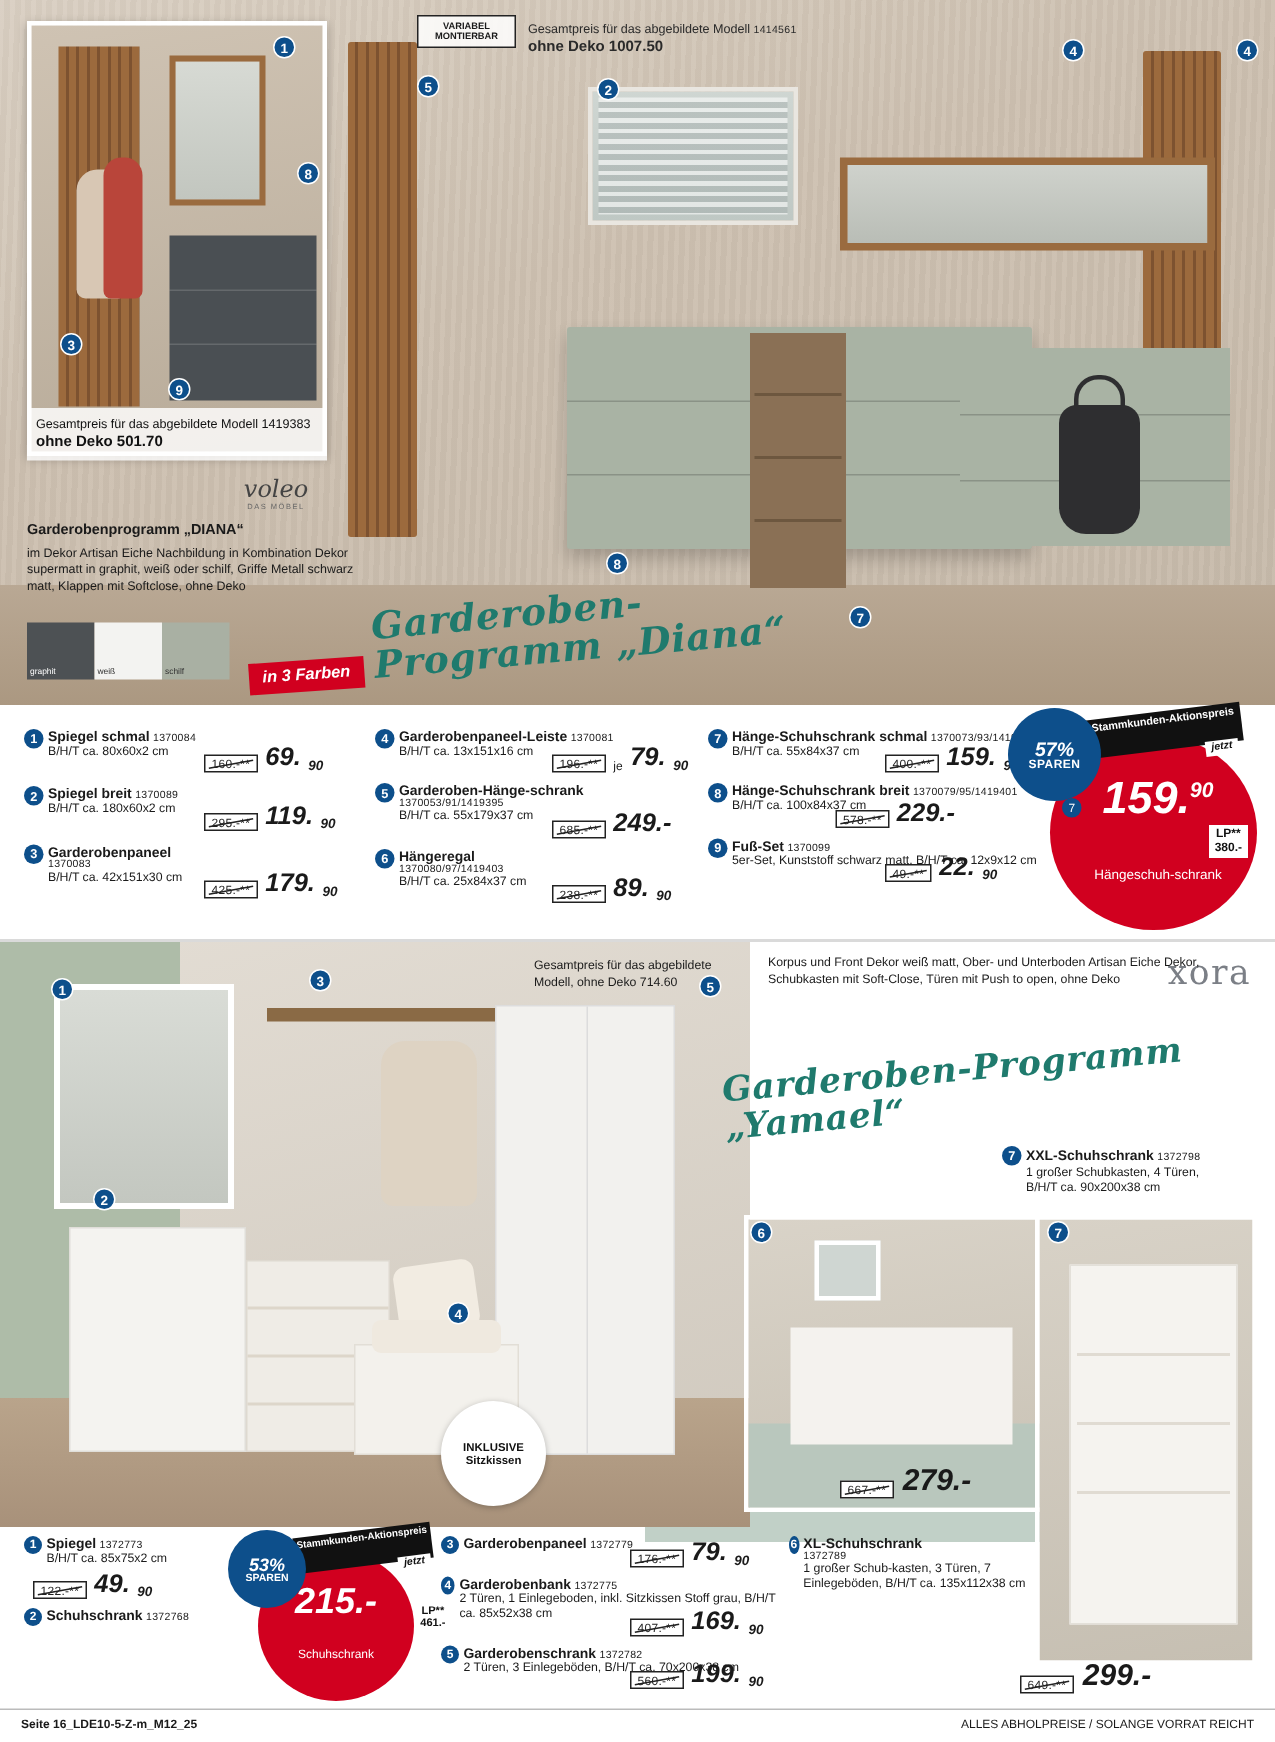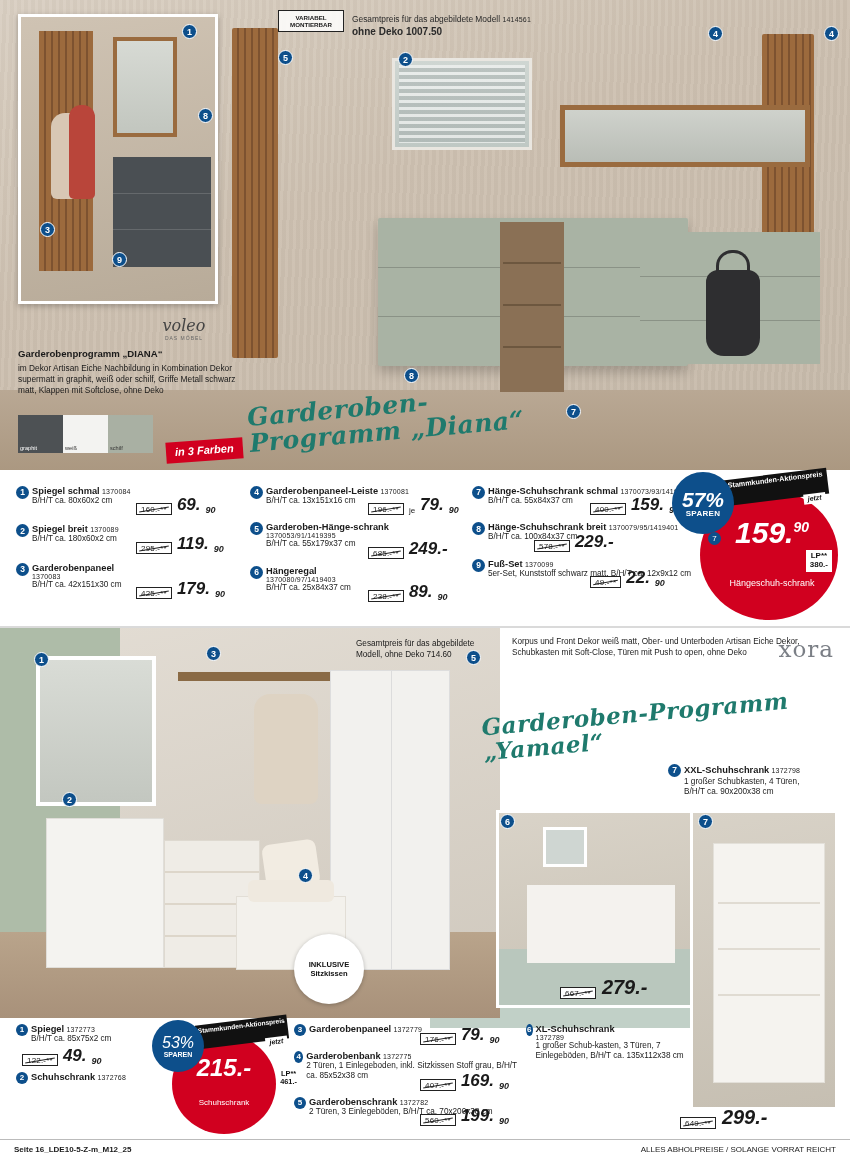--- a/index.html
+++ b/index.html
@@ -200,21 +200,21 @@
   .burst .circ-red{
     position:absolute; left:28px; top:18px; width:138px; height:130px;
     background:#d1001f; border-radius:50%;
   }
   .burst .circ-blue{
     position:absolute; left:0px; top:0px; width:62px; height:62px;
     background:#0d4f8b; border-radius:50%; color:#fff;
     display:flex; flex-direction:column; align-items:center; justify-content:center;
     line-height:1;
   }
-  .burst .circ-blue .p{ font-size:21px; font-weight:bold; font-style:italic;}
+  .burst .circ-blue .p{ font-size:13px; font-weight:bold; font-style:italic;}
   .burst .circ-blue .t{ font-size:8px; font-weight:bold; letter-spacing:.3px;}
   .stammkunden{
     position:absolute; left:52px; top:2px; width:104px; height:26px;
     background:#111; color:#fff; transform:rotate(-7deg);
     font-size:7.2px; font-weight:bold; text-align:center; padding-top:2px; line-height:1.15;
   }
   .jetzt{
     position:absolute; right:4px; bottom:-8px; background:#fff; color:#111;
     font-size:7px; font-style:italic; font-weight:bold; padding:1px 4px;
   }
@@ -328,21 +328,21 @@
 
   
   .burst2{ position:absolute; left:152px; top:392px; width:150px; height:108px; z-index:26; }
   .burst2 .circ-red{
     position:absolute; left:20px; top:14px; width:104px; height:100px; background:#d1001f; border-radius:50%;
   }
   .burst2 .circ-blue{
     position:absolute; left:0; top:0; width:52px; height:52px; background:#0d4f8b; border-radius:50%;
     color:#fff; display:flex; flex-direction:column; align-items:center; justify-content:center; line-height:1;
   }
-  .burst2 .circ-blue .p{font-size:16px;font-weight:normal;font-style:italic;}
+  .burst2 .circ-blue .p{font-size:12px;font-weight:bold;font-style:italic;}
   .burst2 .circ-blue .t{font-size:7px;font-weight:bold;}
   .burst2 .stam{
     position:absolute; left:44px; top:0px; width:92px; height:24px; background:#111; color:#fff;
     transform:rotate(-7deg); font-size:6.6px; font-weight:bold; text-align:center; padding-top:2px; line-height:1.15;
   }
   .burst2 .jetzt{ position:absolute; right:2px; bottom:-7px; }
   .burst2 .bigprice{
     position:absolute; left:24px; top:36px; width:96px; text-align:center; color:#fff;
     font-weight:bold; font-style:italic; font-size:24px; line-height:1;
   }
@@ -404,20 +404,24 @@
       <div class="slat"></div>
       <div class="mirror"></div>
       <div class="coat"></div>
       <div class="coat2"></div>
       <div class="shoecab">
         <i style="top:36px;"></i>
           <i style="top:72px;"></i>
       </div>
     </div>
 
+    <div class="caption-box">
+      <span>Gesamtpreis für das abgebildete Modell 1419383</span><br>
+      <b>ohne Deko 501.70</b>
+    </div>
 
     <div class="variabel">VARIABEL MONTIERBAR</div>
 
     <div class="topcaption">
       <span>Gesamtpreis für das abgebildete Modell</span>
       <span class="artnum">1414561</span><br>
       <b>ohne Deko 1007.50</b>
     </div>
 
     <div class="marker" style="left:182px;top:24px;">1</div>
@@ -578,21 +582,21 @@
 
       <div class="item" style="margin-bottom:7px;">
         <div class="hdr">
             <span class="bullet">8</span>
           <div class="txt">
             <span class="prodname">Hänge-Schuhschrank breit</span>
             <span class="artnum">1370079/95/1419401</span>
             <div class="dims">B/H/T ca. 100x84x37 cm</div>
           </div>
         </div>
-        <div class="priceline" style="margin-left:62px;margin-top:-11px;">
+        <div class="priceline" style="margin-left:85px;margin-top:-11px;">
           <span class="oldprice">578.-**</span>
           <span class="price">229.-</span>
         </div>
       </div>
 
       <div class="item">
         <div class="hdr">
             <span class="bullet">9</span>
           <div class="txt">
             <span class="prodname">Fuß-Set</span>

